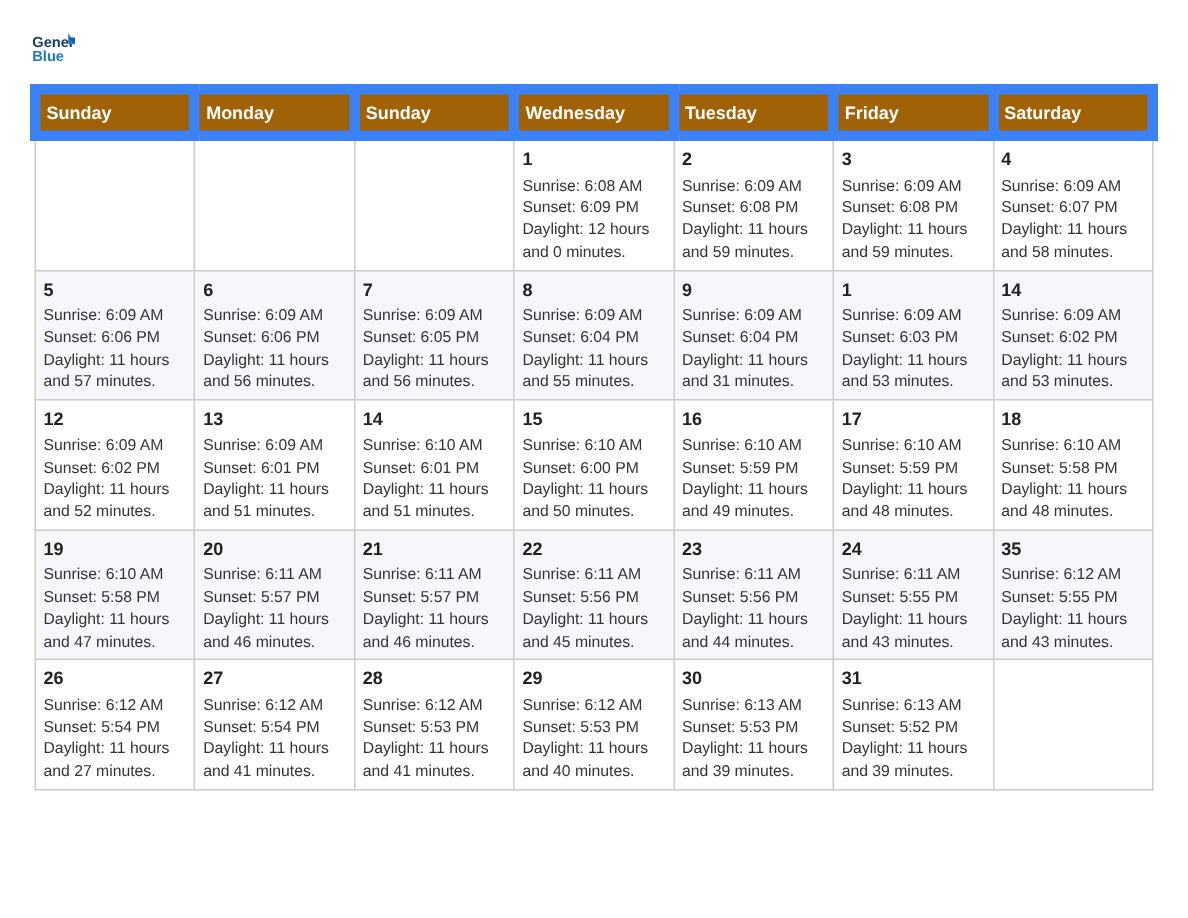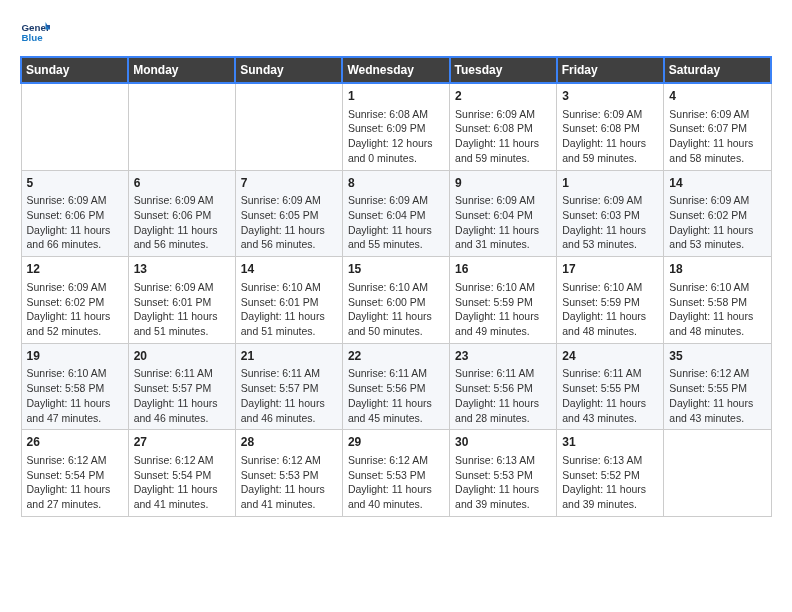--- a/index.html
+++ b/index.html
@@ -41,27 +41,27 @@
       font-size: 14px;
       color: #333;
       margin-top: 2px;
     }
     .calendar {
       width: 100%;
       border-collapse: collapse;
       border: 1px solid #ccc;
     }
     .calendar th {
-      background-color: #404040;
+      background-color: #a16207;
       color: #fff;
       font-size: 12px;
       font-weight: bold;
       padding: 5px 4px;
       text-align: left;
-      border: 2px solid #3b82f6;
+      border: 7px solid #3b82f6;
     }
     .calendar td {
       border: 1px solid #ccc;
       vertical-align: top;
       padding: 4px 5px;
       width: calc(100% / 7);
       min-height: 80px;
       height: 80px;
       background: #fff;
     }
@@ -161,21 +161,21 @@
             </div>
           </td>
         </tr>
         <tr>
           <td>
             <div class="cell-content">
               <span class="day-number">5</span>
               <div>Sunrise: 6:09 AM</div>
               <div>Sunset: 6:06 PM</div>
               <div>Daylight: 11 hours</div>
-              <div>and 66 minutes.</div>
+              <div>and 57 minutes.</div>
             </div>
           </td>
           <td>
             <div class="cell-content">
               <span class="day-number">6</span>
               <div>Sunrise: 6:09 AM</div>
               <div>Sunset: 6:06 PM</div>
               <div>Daylight: 11 hours</div>
               <div>and 56 minutes.</div>
             </div>
@@ -327,21 +327,21 @@
               <div>Daylight: 11 hours</div>
               <div>and 45 minutes.</div>
             </div>
           </td>
           <td>
             <div class="cell-content">
               <span class="day-number">23</span>
               <div>Sunrise: 6:11 AM</div>
               <div>Sunset: 5:56 PM</div>
               <div>Daylight: 11 hours</div>
-              <div>and 28 minutes.</div>
+              <div>and 44 minutes.</div>
             </div>
           </td>
           <td>
             <div class="cell-content">
               <span class="day-number">24</span>
               <div>Sunrise: 6:11 AM</div>
               <div>Sunset: 5:55 PM</div>
               <div>Daylight: 11 hours</div>
               <div>and 43 minutes.</div>
             </div>

